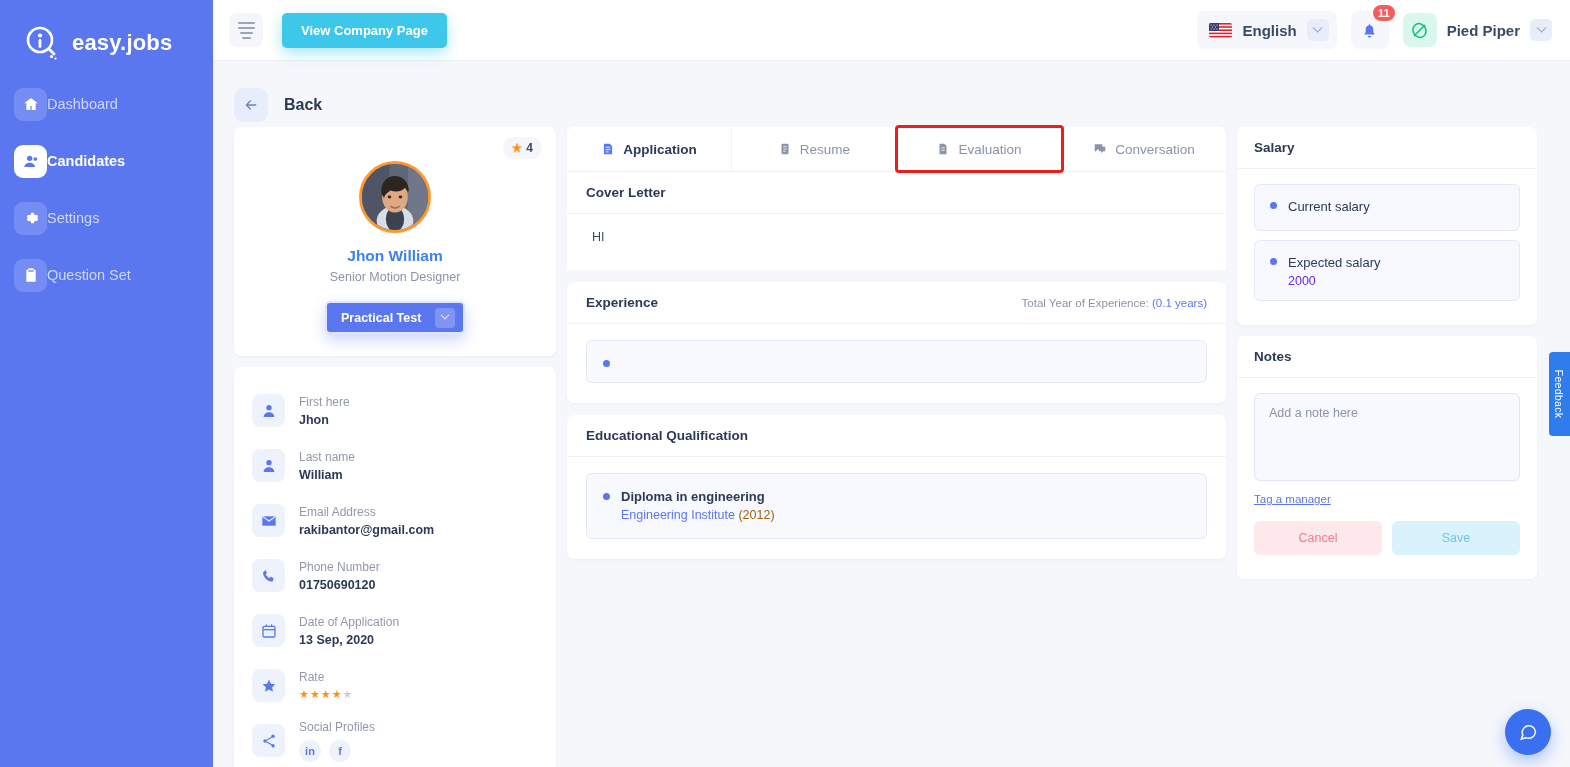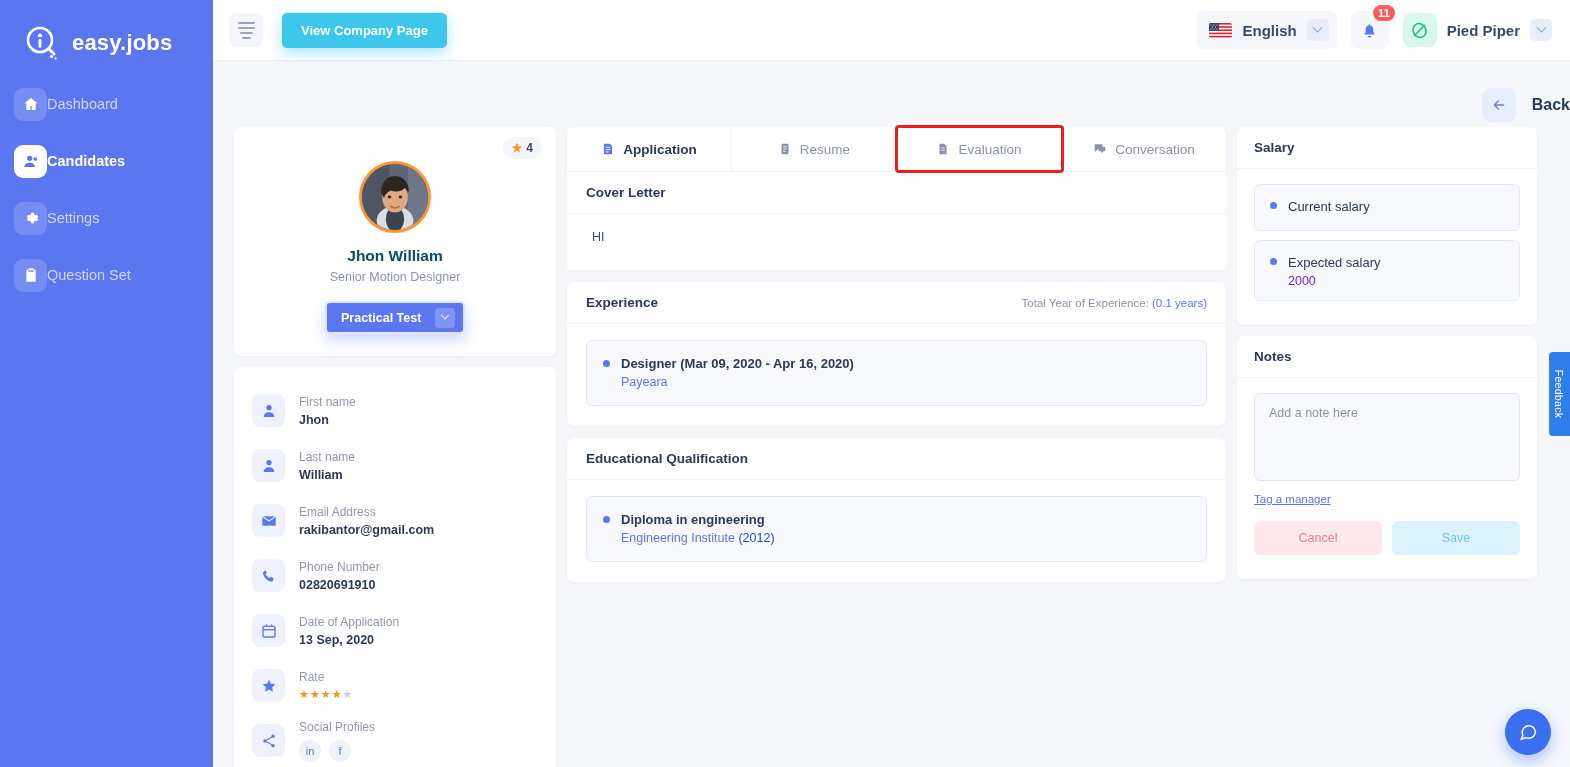--- a/index.html
+++ b/index.html
@@ -112,21 +112,21 @@
 
   .user-chip { display: flex; align-items: center; gap: 10px; cursor: pointer; }
   .user-logo {
     width: 34px; height: 34px; border-radius: 8px; background: #d9f7ec;
     display: flex; align-items: center; justify-content: center;
   }
   .user-logo svg { width: 19px; height: 19px; }
   .user-name { font-size: 15px; color: #3a4a69; font-weight: 600; }
 
   
-  .backbar { display: flex; align-items: center; gap: 16px; padding: 22px 0 0 21px; height: 66px; justify-content: flex-end; }
+  .backbar { display: flex; align-items: center; gap: 16px; padding: 22px 0 0 21px; height: 66px; }
   .back-btn {
     width: 34px; height: 34px; border-radius: 9px; background: #e7edfb;
     display: flex; align-items: center; justify-content: center; cursor: pointer;
   }
   .back-btn svg { width: 16px; height: 16px; stroke: #6d82c2; fill: none; stroke-width: 2; }
   .back-label { font-size: 16px; font-weight: 700; color: #2c3a57; }
 
   
   .content {
     display: flex; gap: 11px;
@@ -145,21 +145,21 @@
     display: flex; align-items: center; gap: 4px;
     font-size: 12px; color: #3a4a69; font-weight: 600;
   }
   .star-badge .s { color: #ff9017; font-size: 12px; }
   .avatar {
     width: 72px; height: 72px; border-radius: 50%;
     margin: 12px auto 0; border: 3px solid #ff9731;
     overflow: hidden; position: relative; background: #6d7486;
   }
   .avatar .face { position: absolute; inset: 0; }
-  .pname { font-size: 15.5px; font-weight: 700; color: #0c4a6e; margin-top: 14px; }
+  .pname { font-size: 15.5px; font-weight: 700; color: #3b82f6; margin-top: 14px; }
   .ptitle { font-size: 12.5px; color: #8b93a8; margin-top: 5px; }
   .test-btn {
     margin: 17px auto 0; width: 140px; height: 33px;
     background: #5b77f0; color: #fff; border-radius: 5px;
     display: flex; align-items: center; justify-content: space-between;
     padding: 0 8px 0 14px; cursor: pointer;
     box-shadow: 0 6px 14px rgba(91,119,240,.30);
     border: 2px solid #dfe6fb;
   }
   .test-btn .t { font-size: 12.5px; font-weight: 700; }
@@ -183,21 +183,21 @@
   .d-text { display: flex; flex-direction: column; gap: 4px; }
   .d-label { font-size: 12px; color: #9198ac; }
   .d-value { font-size: 12.5px; color: #2c3a57; font-weight: 700; }
   .rate-stars { font-size: 11px; letter-spacing: 1px; }
   .rate-stars .on { color: #ff9017; }
   .rate-stars .off { color: #c9cfdd; }
   .social { display: flex; gap: 8px; margin-top: 2px; }
   .soc {
     width: 22px; height: 22px; border-radius: 50%; background: #eef2fd;
     display: flex; align-items: center; justify-content: center;
-    font-size: 11px; font-weight: 400; color: #5b77f0; cursor: pointer;
+    font-size: 11px; font-weight: 700; color: #5b77f0; cursor: pointer;
   }
 
   
   .col-center { width: 659px; flex: 0 0 659px; }
   .tabs { display: flex; background: #fff; border-radius: 7px 7px 0 0; height: 44px; position: relative; }
   .tab {
     flex: 1 1 0; display: flex; align-items: center; justify-content: center; gap: 8px;
     font-size: 13.5px; color: #8b93a8; cursor: pointer; position: relative;
     border-right: 1px solid #f0f2f8;
   }
@@ -219,21 +219,21 @@
   .cover-text { font-size: 12.5px; color: #3a4a69; padding: 6px 0 10px 6px; }
 
   .item-box {
     border: 1px solid #e3e9fb; background: #f7f9ff;
     border-radius: 6px; padding: 13px 16px 15px 16px;
     display: flex; gap: 11px; align-items: flex-start;
   }
   .dot { width: 7px; height: 7px; border-radius: 50%; background: #5b77f0; margin-top: 6px; flex: 0 0 7px; }
   .item-title { font-size: 13px; color: #2c3a57; font-weight: 600; }
   .item-sub { font-size: 12.5px; color: #5b77f0; margin-top: 5px; }
-  .item-sub .muted { color: #1d4ed8; }
+  .item-sub .muted { color: #a16207; }
   .gap { height: 11px; }
 
   
   .col-right { width: 300px; flex: 0 0 300px; }
   .r-head { padding: 13px 17px; font-size: 13.5px; font-weight: 700; color: #2c3a57; border-bottom: 1px solid #f0f2f8; }
   .r-body { padding: 15px 17px 24px; }
   .sal-box {
     border: 1px solid #e3e9fb; background: #f7f9ff; border-radius: 6px;
     padding: 12px 15px; display: flex; gap: 11px; align-items: flex-start;
     margin-bottom: 9px;
@@ -437,21 +437,21 @@
 
         <div class="card detail-card">
           <div class="detail-row">
             <span class="d-ico">
               <svg viewBox="0 0 24 24">
                   <circle cx="12" cy="7" r="4"></circle>
                   <path d="M4 21c0-4.4 3.6-7 8-7s8 2.6 8 7z"></path>
                 </svg>
             </span>
             <span class="d-text">
-              <span class="d-label">First name</span>
+              <span class="d-label">First here</span>
               <span class="d-value">Jhon</span>
             </span>
           </div>
           <div class="detail-row">
             <span class="d-ico">
               <svg viewBox="0 0 24 24">
                   <circle cx="12" cy="7" r="4"></circle>
                   <path d="M4 21c0-4.4 3.6-7 8-7s8 2.6 8 7z"></path>
                 </svg>
             </span>
@@ -473,21 +473,21 @@
             </span>
           </div>
           <div class="detail-row">
             <span class="d-ico">
               <svg viewBox="0 0 24 24">
                   <path d="M6.6 3 9 7.5l-2.2 2a12 12 0 0 0 5.7 5.7l2-2.2 4.5 2.4-1 3.6a2 2 0 0 1-2.2 1.4C9.4 19.6 4.4 14.6 3 7.8A2 2 0 0 1 4.4 5.6z"></path>
                 </svg>
             </span>
             <span class="d-text">
               <span class="d-label">Phone Number</span>
-              <span class="d-value">02820691910</span>
+              <span class="d-value">01750690120</span>
             </span>
           </div>
           <div class="detail-row">
             <span class="d-ico">
               <svg viewBox="0 0 24 24">
                   <rect x="3" y="5" width="18" height="16" rx="2" fill="none" stroke="#5b77f0" stroke-width="2"></rect>
                   <line x1="3" y1="10" x2="21" y2="10" stroke="#5b77f0" stroke-width="2"></line>
                   <rect x="7" y="2" width="2" height="4" rx="1"></rect>
                   <rect x="15" y="2" width="2" height="4" rx="1"></rect>
                 </svg>
@@ -580,24 +580,20 @@
           <div class="sec-head">
             <span>Experience</span>
             <span class="sec-sub">
               <span>Total Year of Experience:</span>
               <b>(0.1 years)</b>
             </span>
           </div>
           <div class="sec-body">
             <div class="item-box">
               <span class="dot"></span>
-              <span>
-                <span class="item-title">Designer (Mar 09, 2020 - Apr 16, 2020)</span><br>
-                <span class="item-sub">Payeara</span>
-              </span>
             </div>
           </div>
         </div>
 
         <div class="gap"></div>
 
         <div class="sec-card card" style="border-radius:7px;">
           <div class="sec-head">
             <span>Educational Qualification</span>
           </div>

